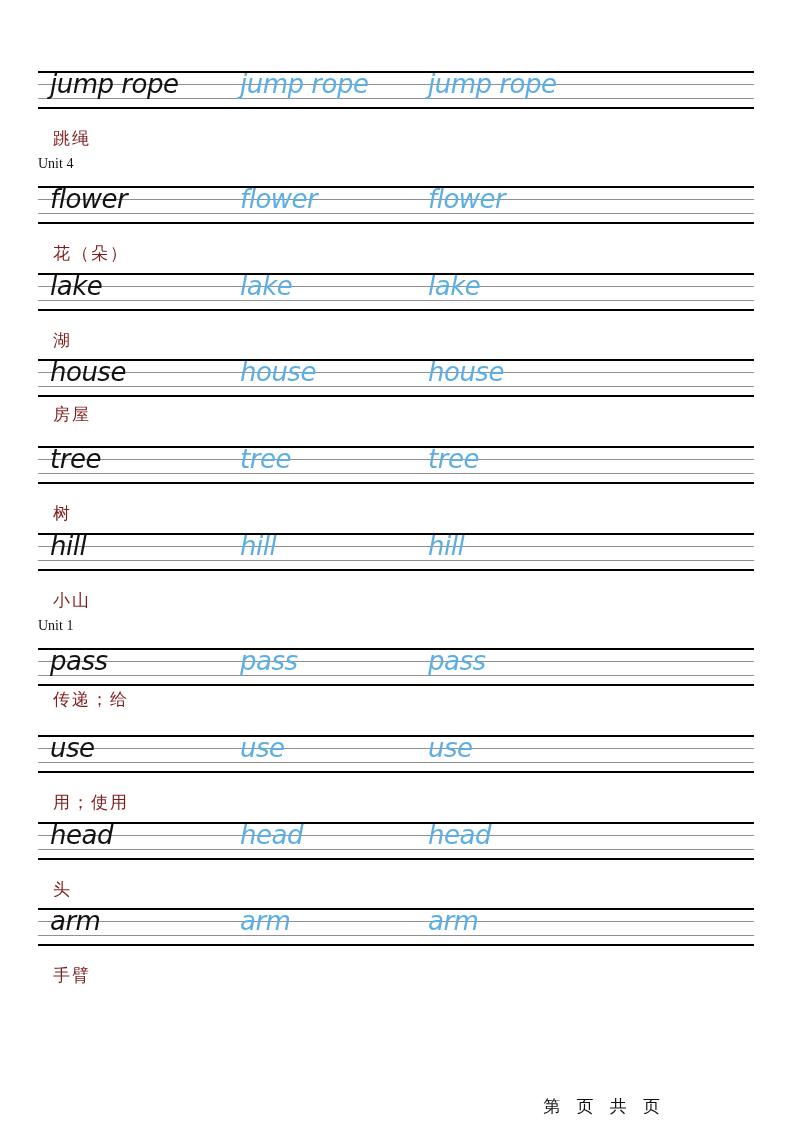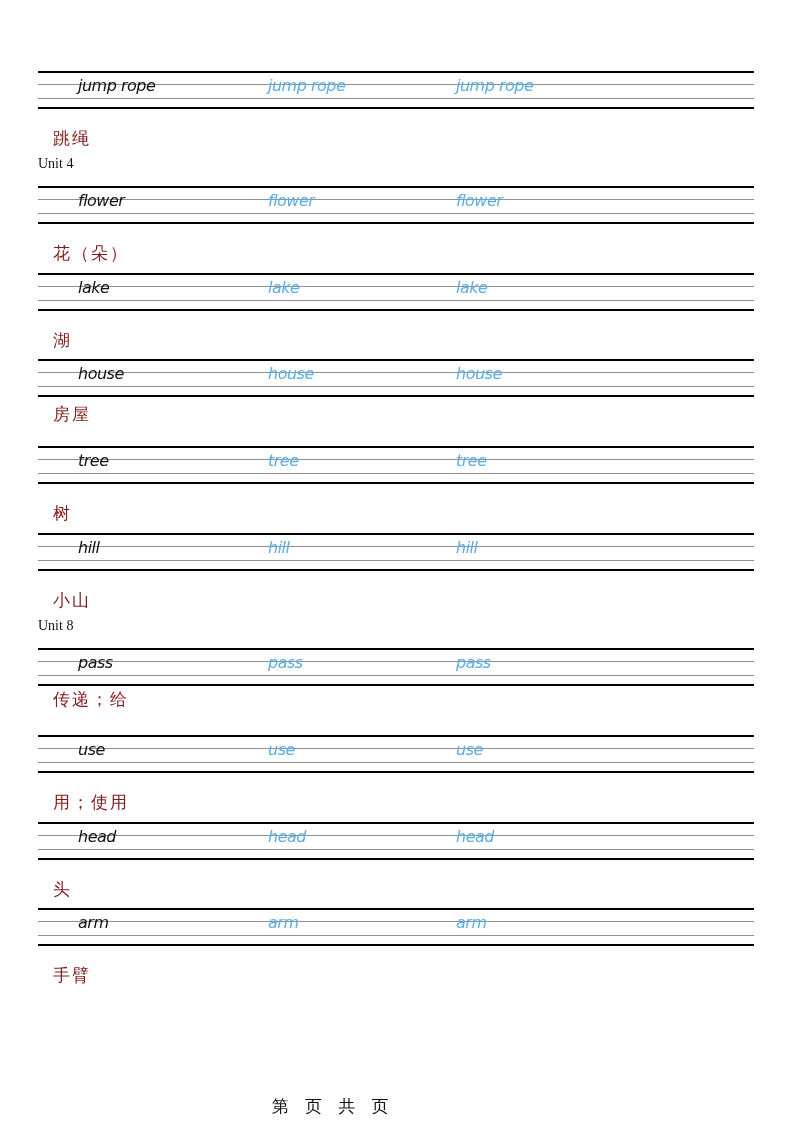--- a/index.html
+++ b/index.html
@@ -22,48 +22,47 @@
     position:absolute;left:0;width:716px;height:38px;
   }
   .ln{position:absolute;left:0;width:716px;}
   .ln.black{height:2px;background:var(--line-black);}
   .ln.gray{height:1px;background:var(--guide-gray);}
   .ln.pos-top{top:0;}
   .ln.pos-mid1{top:13px;}
   .ln.pos-mid2{top:27px;}
   .ln.pos-bot{top:36px;}
   .w{
-    position:absolute;top:7px;
+    position:absolute;top:0;
     font-family:"DejaVu Sans","Liberation Sans",sans-serif;
     font-style:italic;
-    font-size:16px;line-height:1;
+    font-size:26px;line-height:1;
     letter-spacing:-0.5px;
     white-space:nowrap;
-    margin-left:28px;
   }
   .w.ink{left:12px;color:#131313;}
   .w.trace{color:var(--trace-blue);}
   .w.trace.c1{left:202px;}
   .w.trace.c2{left:390px;}
   .cn{
     position:absolute;left:15px;
     font-size:17px;line-height:20px;
     letter-spacing:2px;
     color:#7f1d1d;
     white-space:nowrap;
   }
   .unit{
     position:absolute;left:0;
     font-size:14px;line-height:21px;
     color:#111;
     white-space:nowrap;
   }
   .footer{
     position:absolute;left:0;top:1097px;width:661px;
-    text-align:center;
+    text-align:right;
     font-size:17px;line-height:19px;
     color:#111;
     letter-spacing:1px;
     word-spacing:10px;
     white-space:nowrap;
   }
 </style>
 </head>
 <body>
 
@@ -131,21 +130,21 @@
       <div class="ln black pos-top"></div>
       <div class="ln gray pos-mid1"></div>
       <div class="ln gray pos-mid2"></div>
       <div class="ln black pos-bot"></div>
       <span class="w ink">hill</span>
       <span class="w trace c1">hill</span>
       <span class="w trace c2">hill</span>
     </div>
     <div class="cn" style="top:591px">小山</div>
 
-    <div class="unit" style="top:615px">Unit 8</div>
+    <div class="unit" style="top:615px">Unit 1</div>
 
     <div class="staff" style="top:648px">
       <div class="ln black pos-top"></div>
       <div class="ln gray pos-mid1"></div>
       <div class="ln gray pos-mid2"></div>
       <div class="ln black pos-bot"></div>
       <span class="w ink">pass</span>
       <span class="w trace c1">pass</span>
       <span class="w trace c2">pass</span>
     </div>

